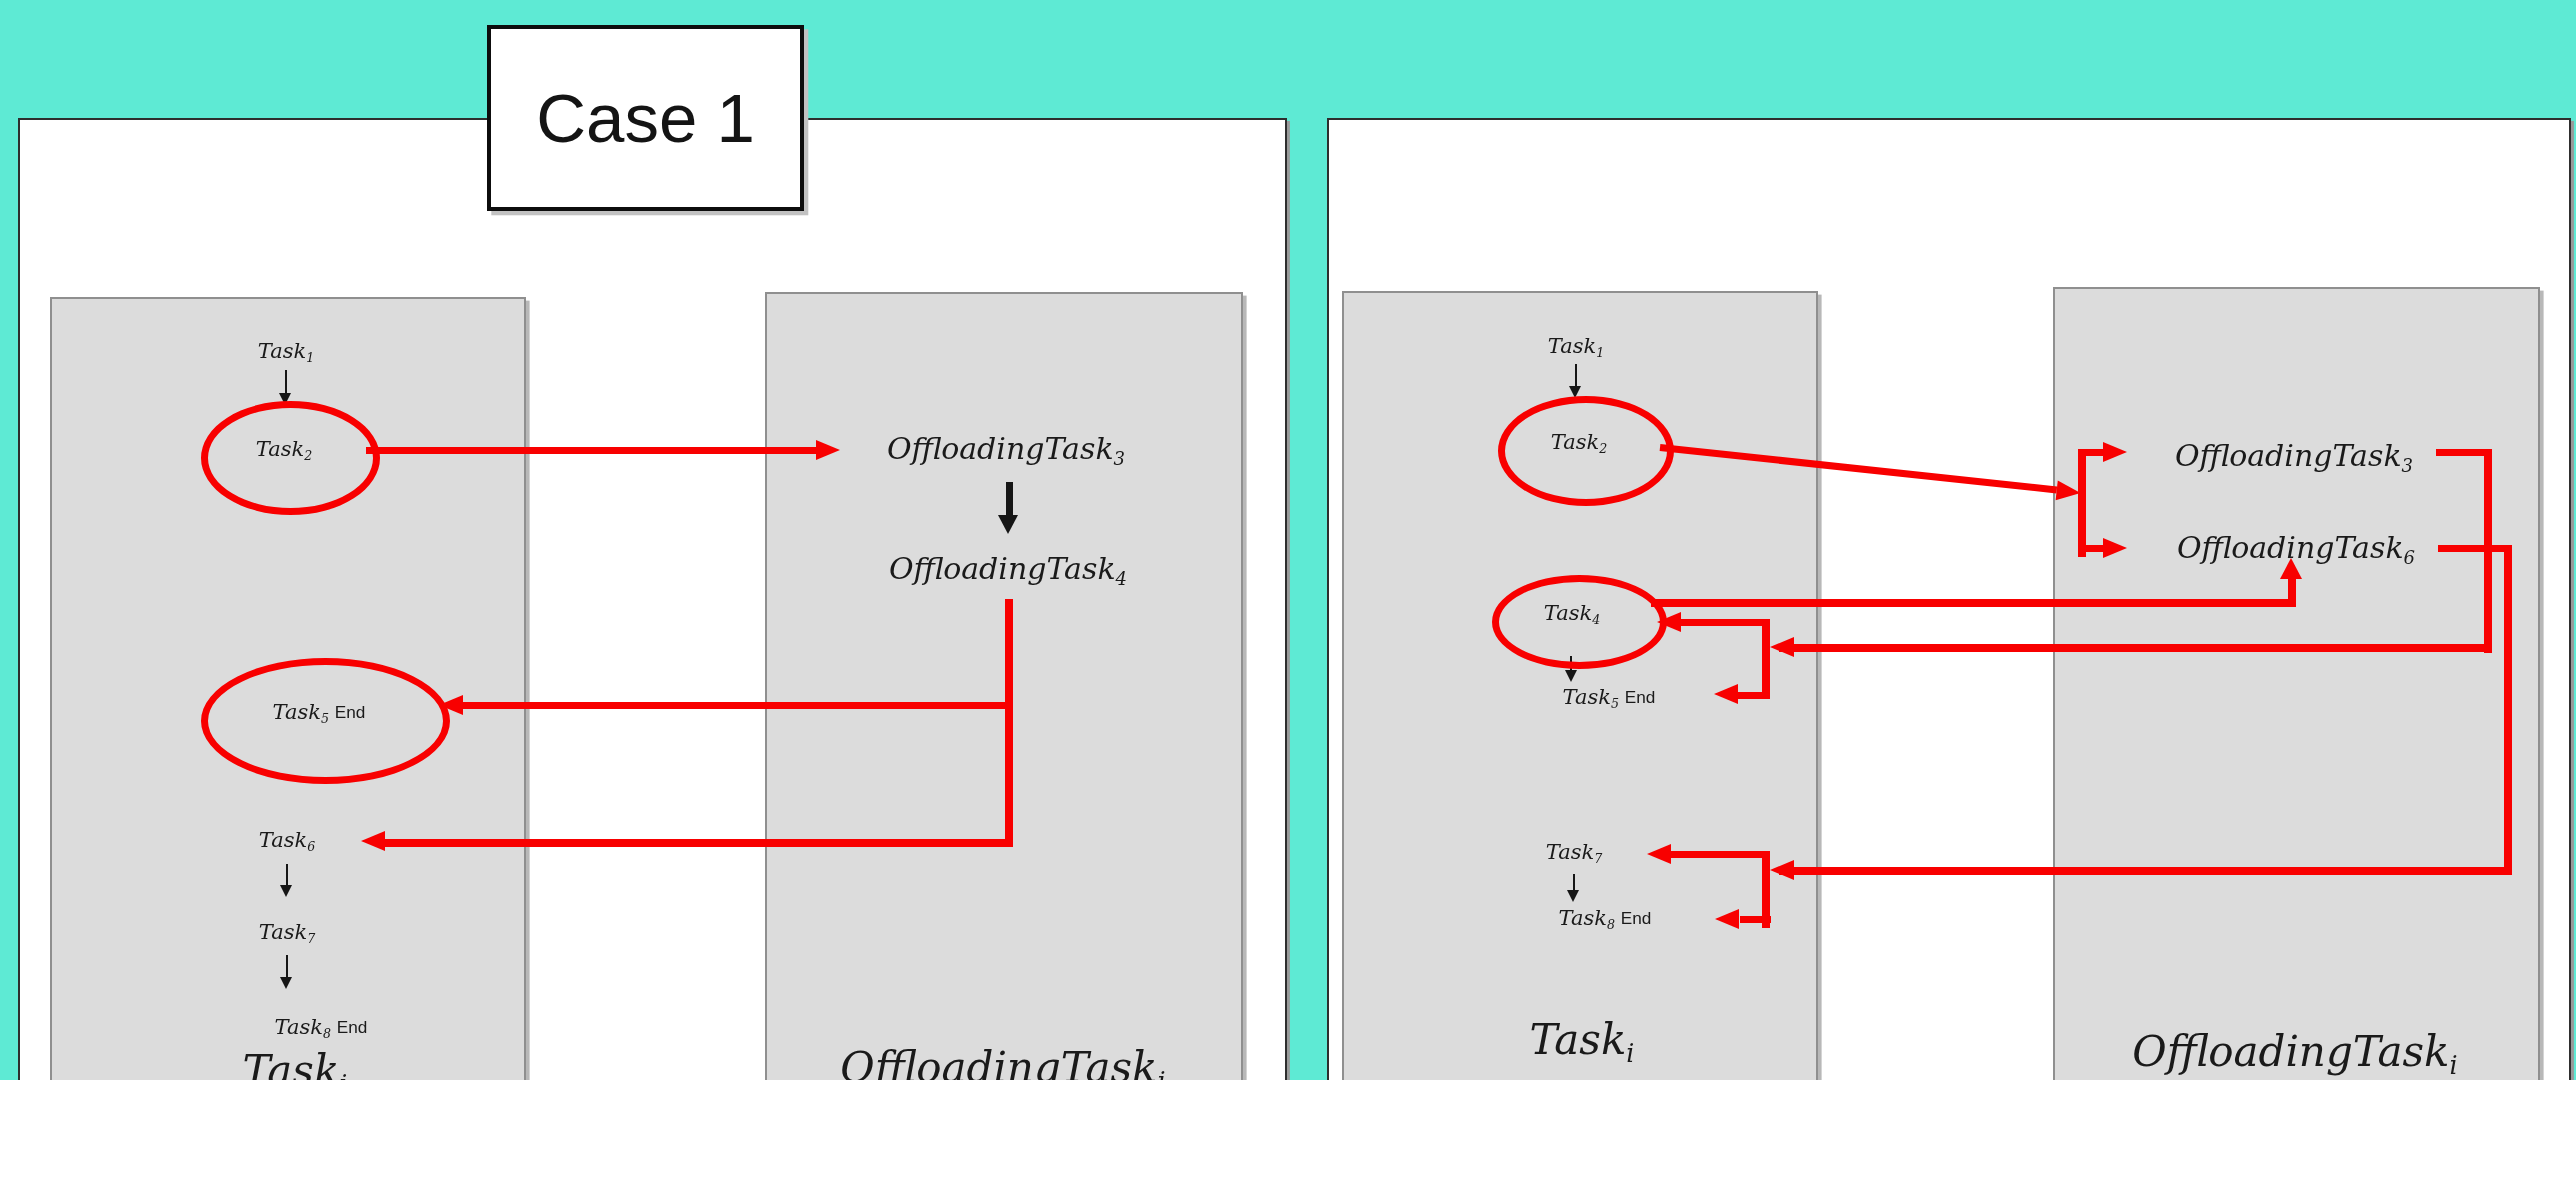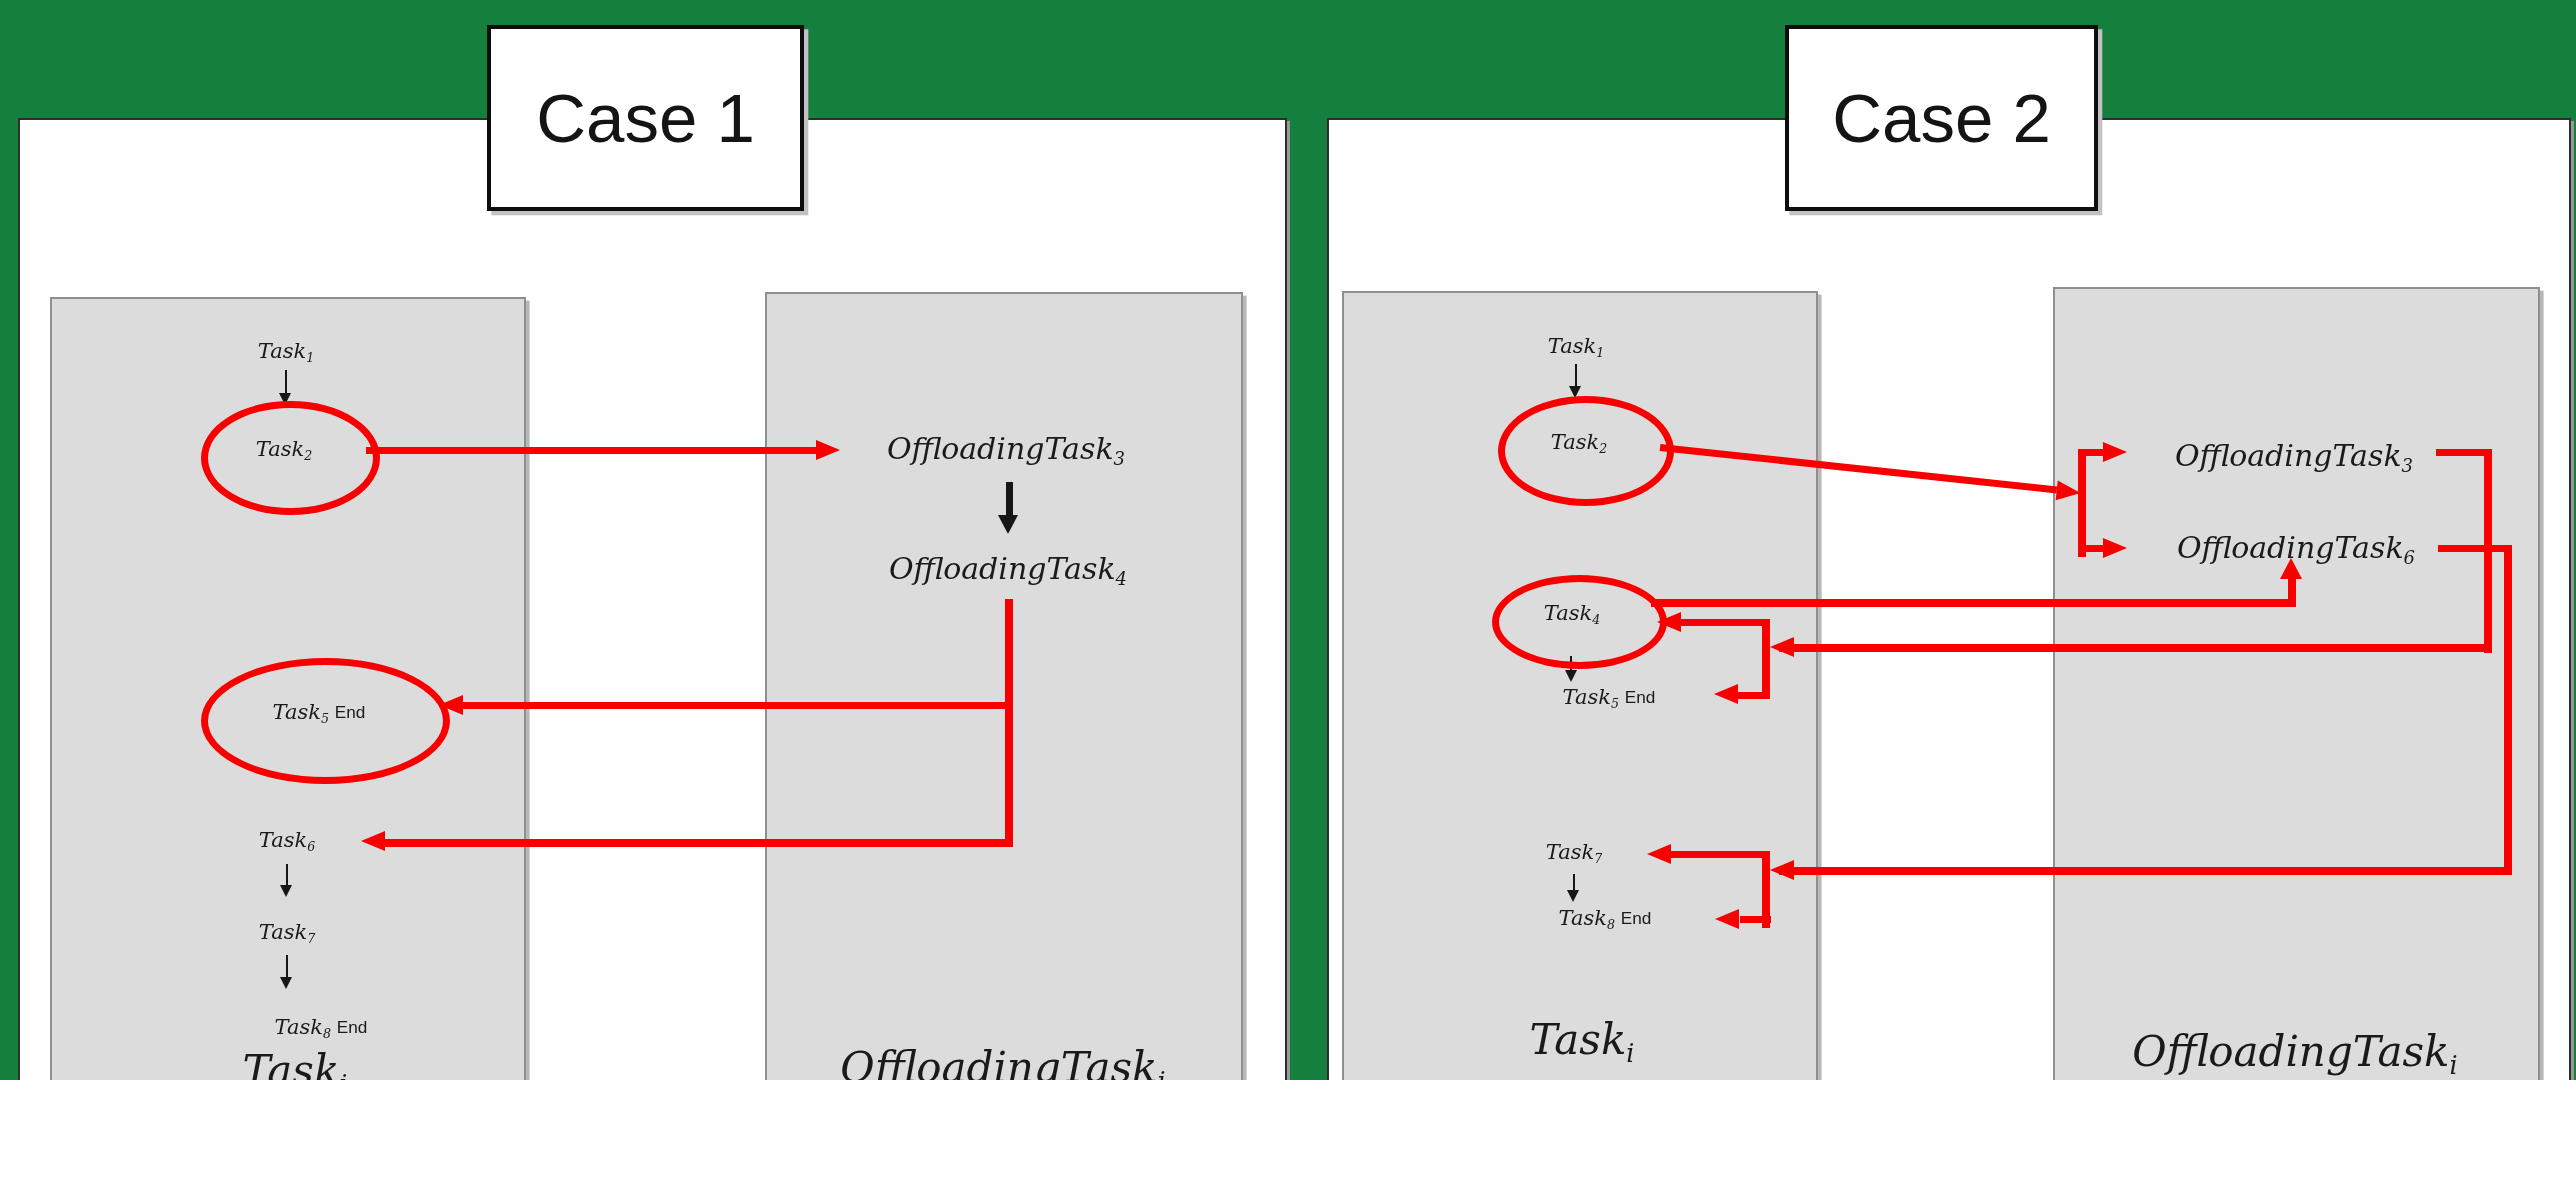--- a/index.html
+++ b/index.html
@@ -3,21 +3,21 @@
 <meta charset="utf-8">
 <style>
   :root{
     --accent-red:#f80000;
     --panel-fill:#dcdcdc;
     --panel-border:#8f8f8f;
     --box-border:#2e2e2e;
     --ink:#1a1a1a;
   }
   html,body{margin:0;padding:0;background:#ffffff;}
-  .stage{position:relative;width:2576px;height:1080px;background:#15803d;overflow:hidden;
+  .stage{position:relative;width:2576px;height:1080px;background:#5eead4;overflow:hidden;
          font-family:"DejaVu Serif", serif;color:var(--ink);}
   .outer-box{position:absolute;background:#ffffff;border:2.9px solid var(--box-border);
              box-shadow:2.9px 2.9px 0 #9a9a9a;}
   .title-box{position:absolute;background:#ffffff;border:4.3px solid #0d0d0d;
              display:flex;align-items:center;justify-content:center;
              font-family:"Liberation Sans", sans-serif;font-size:69px;color:#141414;
              box-shadow:4.3px 4.3px 0 #c2c2c2;z-index:5;}
   .panel{position:absolute;background:var(--panel-fill);border:2.2px solid var(--panel-border);
          box-shadow:3.6px 3.6px 0 #b8b8b8;}
   .node{position:absolute;transform:translate(-50%,-50%);white-space:nowrap;
@@ -112,23 +112,20 @@
   <div class="rh" style="left:366px;top:447px;width:452px;"></div>
   <div class="rhead-right" style="left:816px;top:440px;"></div>
 
   <div class="rv" style="left:1005px;top:599px;height:247px;"></div>
   <div class="rh" style="left:463px;top:702px;width:550px;"></div>
   <div class="rhead-left" style="left:439px;top:695px;"></div>
   <div class="rh" style="left:385px;top:839px;width:628px;height:8px;"></div>
   <div class="rhead-left" style="left:361px;top:831px;"></div>
 
   <div class="outer-box" style="left:1327px;top:118px;width:1240px;height:1039px;"></div>
-  <div class="title-box" style="left:1785px;top:25px;width:305px;height:178px;">
-    <span>Case 2</span>
-  </div>
 
   <div class="panel" style="left:1342px;top:291px;width:472px;height:791px;"></div>
   <div class="panel" style="left:2053px;top:287px;width:483px;height:797px;"></div>
 
   <div class="ellipse" style="left:1498px;top:396px;width:162px;height:96px;"></div>
   <div class="ellipse" style="left:1492px;top:575px;width:161px;height:80px;"></div>
 
   <div class="node" style="left:1576px;top:348px;">
     <span>Task</span><span class="sub">1</span>
   </div>

